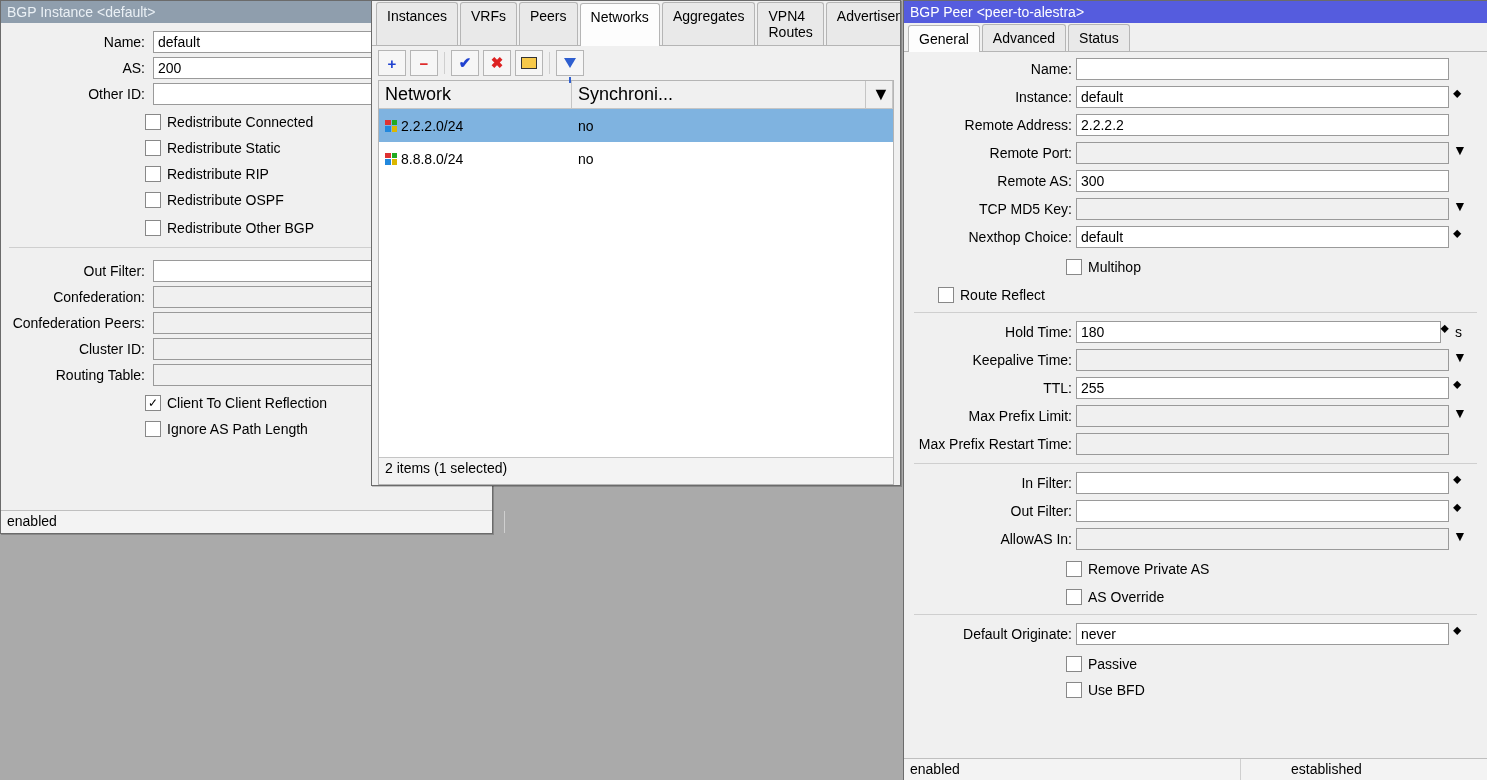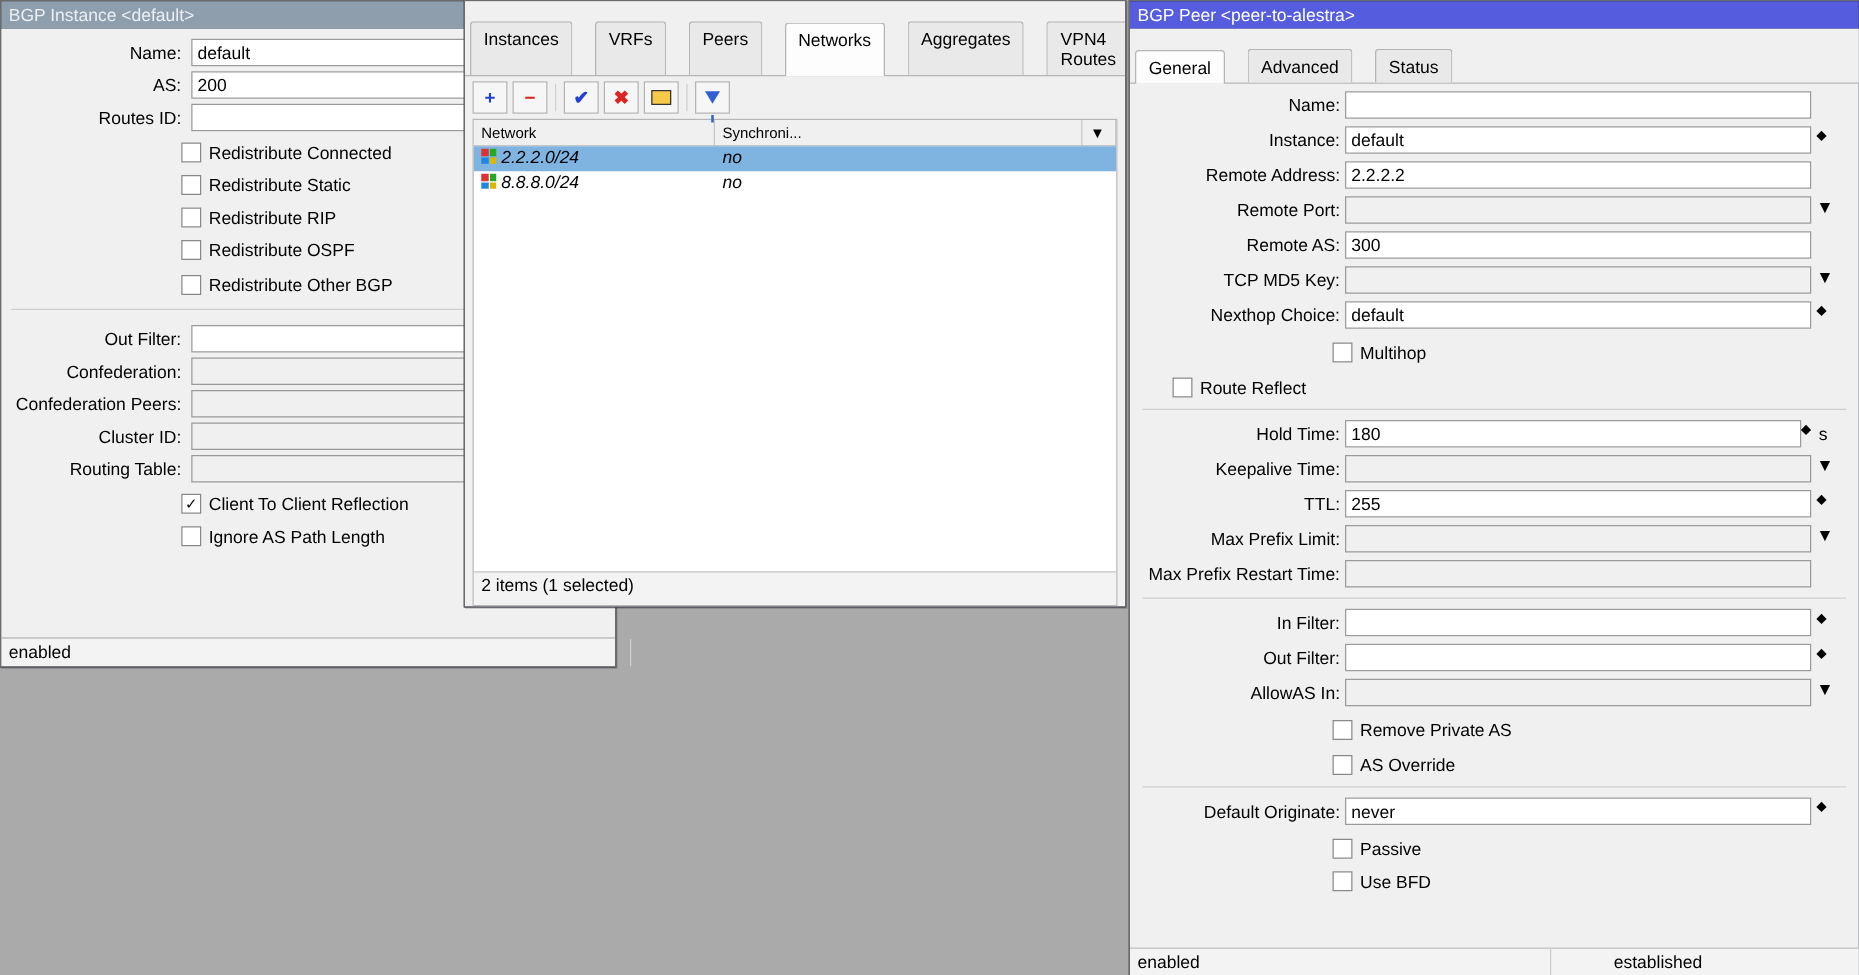--- a/index.html
+++ b/index.html
@@ -75,21 +75,21 @@
     width: 16px; height: 16px; border: 1px solid #888; background: #fff;
     display: inline-flex; align-items: center; justify-content: center;
     font-size: 12px; line-height: 1; box-sizing: border-box;
   }
   .chk.on::after { content: "✓"; color: #000; }
 
   .sep { height: 1px; background: #cfcfcf; margin: 4px 8px; }
 
   
   .tabs {
-    display: flex; gap: 16px; padding: 16px 4px 0 4px;
+    display: flex; gap: 0; padding: 1px 4px 0 4px;
     border-bottom: 1px solid #b5b5b5; background: #f0f0f0;
   }
   .tab {
     padding: 5px 10px; border: 1px solid #b5b5b5; border-bottom: none;
     background: #e9e9e9; margin-right: 2px; cursor: pointer;
     border-radius: 3px 3px 0 0; font-size: 14px;
     position: relative;
   }
   .tab.active { background: #fdfdfd; top: 1px; }
 
@@ -105,25 +105,25 @@
   .tbtn.blue { color: #2042d0; }
   .tbtn.yellow { color: #000; }
   .tbtn .square { width: 14px; height: 10px; background: #f7c94a; border: 1px solid #333; }
   .vdiv { width: 1px; height: 22px; background: #cfcfcf; margin: 0 2px; }
 
   .grid {
     flex: 1 1 auto; margin: 0 6px 0 6px; border: 1px solid #b5b5b5;
     background: #fff; overflow: hidden; display: flex; flex-direction: column;
   }
   .grid-head { display: flex; background: #f0f0f0; border-bottom: 1px solid #c5c5c5; }
-  .gh { padding: 3px 6px; border-right: 1px solid #c5c5c5; font-size: 12px; }
+  .gh { padding: 3px 6px; border-right: 1px solid #c5c5c5; font-size: 18px; }
   .gh.c1 { width: 180px; }
   .gh.c2 { width: 80px; }
   .grid-body { flex: 1; }
-  .gr { display: flex; height: 20px; align-items: flex-start; font-style: italic; }
+  .gr { display: flex; height: 33px; align-items: center; }
   .gr.sel { background: #7fb3e0; }
   .gc { padding: 0 6px; border-right: 1px solid transparent; font-size: 14px; display: flex; align-items: center; gap: 4px; }
   .gc.c1 { width: 180px; }
   .gc.c2 { width: 80px; }
   .ico4 {
     width: 12px; height: 12px; display: inline-grid;
     grid-template: 1fr 1fr / 1fr 1fr; gap: 1px;
   }
   .ico4 span:nth-child(1){background:#d33;}
   .ico4 span:nth-child(2){background:#2a2;}
@@ -159,21 +159,21 @@
   <div class="win-body">
     <div class="frm">
       <div class="lbl">Name:</div>
       <input type="text" value="default" style="">
       <span class="spacer"></span>
 
       <div class="lbl">AS:</div>
       <input type="text" value="200" style="">
       <span class="spacer"></span>
 
-      <div class="lbl">Routes ID:</div>
+      <div class="lbl">Other ID:</div>
       <div class="combo">
           <input type="text" style="">
         </div>
       <span class="arrow">▼</span>
     </div>
 
     <div class="chkrow">
         <span class="chk"></span>
         <span>Redistribute Connected</span>
       </div>

